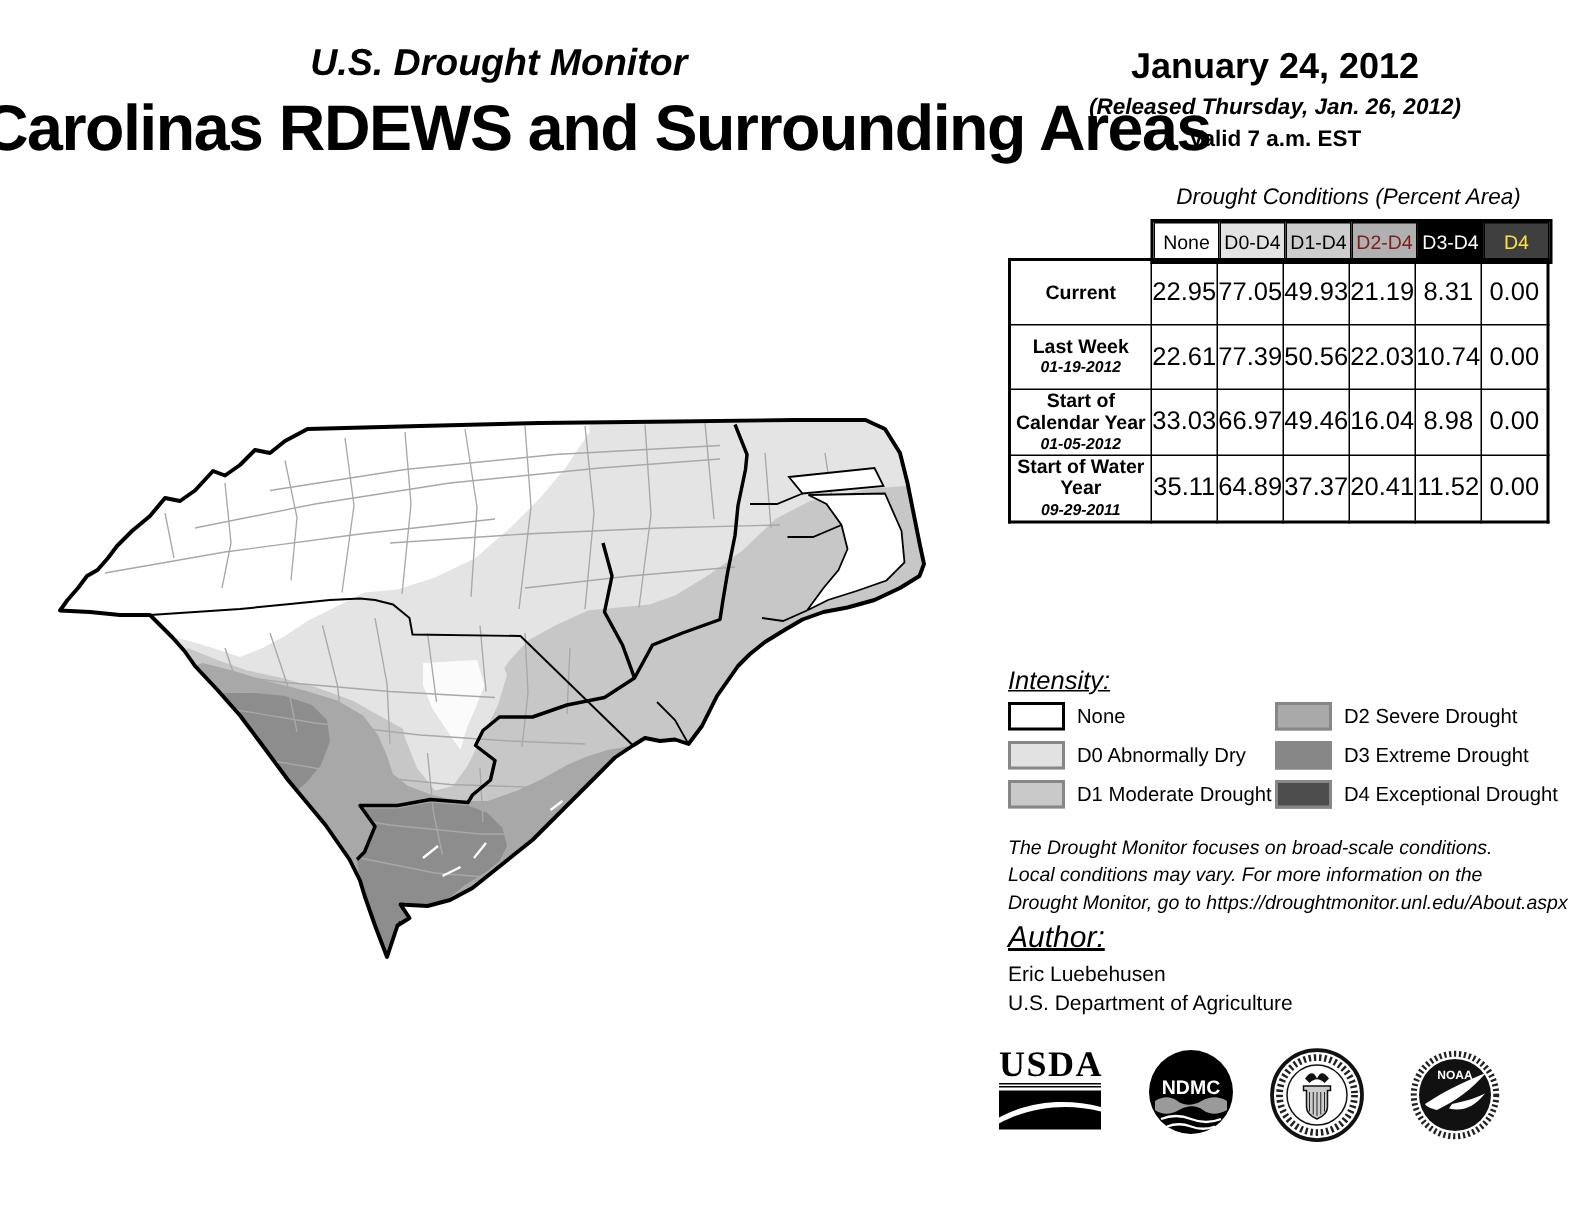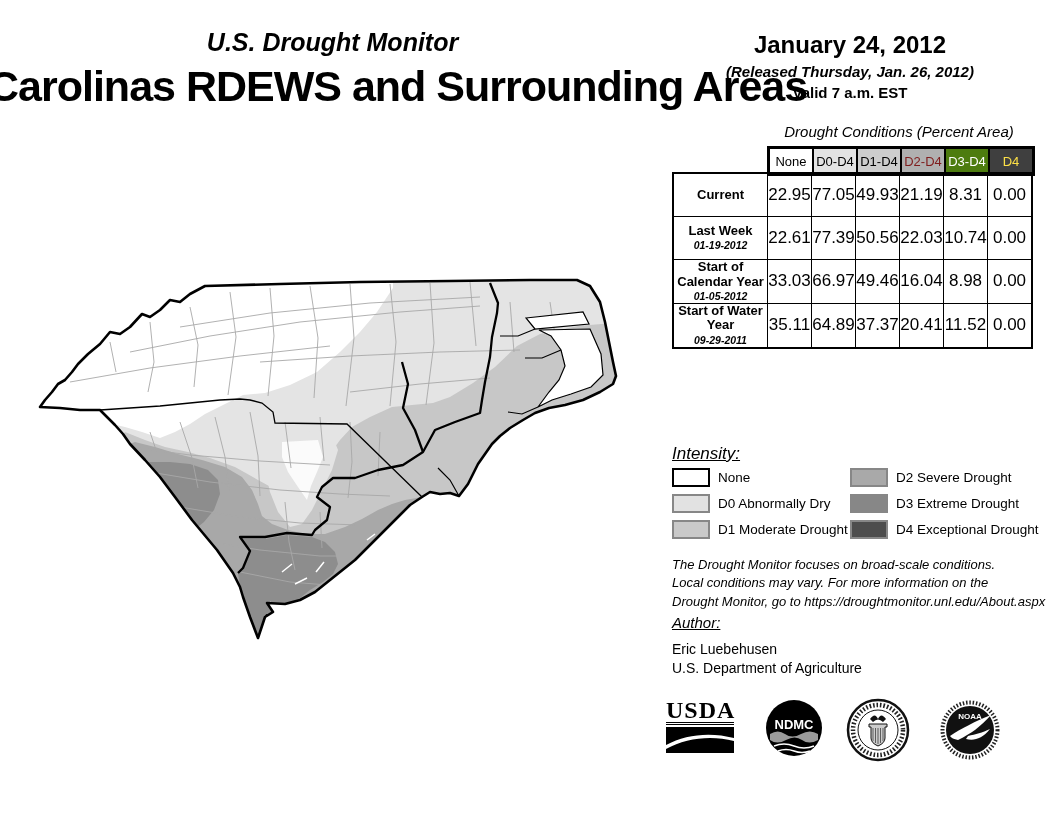--- a/index.html
+++ b/index.html
@@ -34,21 +34,21 @@
     text-decoration:underline;}
   #legend-grid{left:672px;top:468px;width:390px;}
   .leg-item{position:absolute;display:flex;align-items:center;}
   .leg-swatch{width:38px;height:19px;border:2px solid #878787;box-sizing:border-box;}
   .leg-swatch.first{border-color:#000;}
   .leg-label{font-size:13.5px;margin-left:8px;white-space:nowrap;}
 
   
   #disclaimer{left:672px;top:556px;width:400px;font-size:13px;font-style:italic;
     line-height:1.42;}
-  #author-heading{left:672px;top:614px;font-size:15px;font-style:italic;
+  #author-heading{left:672px;top:614px;font-size:20px;font-style:italic;
     text-decoration:underline;}
   #author-name{left:672px;top:641px;font-size:14px;}
   #author-org{left:672px;top:660px;font-size:14px;}
 
   
   .logo{position:absolute;top:698px;}
   #logo-usda{left:666px;width:68px;text-align:center;}
   #usda-word{font-family:"Liberation Serif", serif;font-weight:bold;font-size:24px;
     letter-spacing:1px;border-bottom:3px double #000;line-height:1.0;}
   #logo-ndmc{left:764px;}
@@ -70,21 +70,21 @@
   <div id="date-released">(Released Thursday, Jan. 26, 2012)</div>
   <div id="date-valid">Valid 7 a.m. EST</div>
 </div>
 
 <div class="abs" id="table-caption">Drought Conditions (Percent Area)</div>
 <div class="abs" id="tbl-header">
     <div class="hcell" style="background: rgb(255, 255, 255); color: rgb(0, 0, 0);">None</div>
     <div class="hcell" style="background: rgb(227, 227, 227); color: rgb(0, 0, 0);">D0-D4</div>
     <div class="hcell" style="background: rgb(205, 205, 205); color: rgb(0, 0, 0);">D1-D4</div>
     <div class="hcell" style="background: rgb(176, 176, 176); color: #7f1d1d;">D2-D4</div>
-    <div class="hcell" style="background: #4d7c0f; color: rgb(255, 255, 255);">D3-D4</div>
+    <div class="hcell" style="background: #000000; color: rgb(255, 255, 255);">D3-D4</div>
     <div class="hcell" style="background: rgb(63, 63, 63); color: #fde047;">D4</div>
   </div>
 <table class="abs" id="tbl-body">
   <tbody id="tbl-body-rows">
       <tr>
         <td class="rowlabel">
           <div>Current</div>
         </td>
         <td class="val">22.95</td>
         <td class="val">77.05</td>

